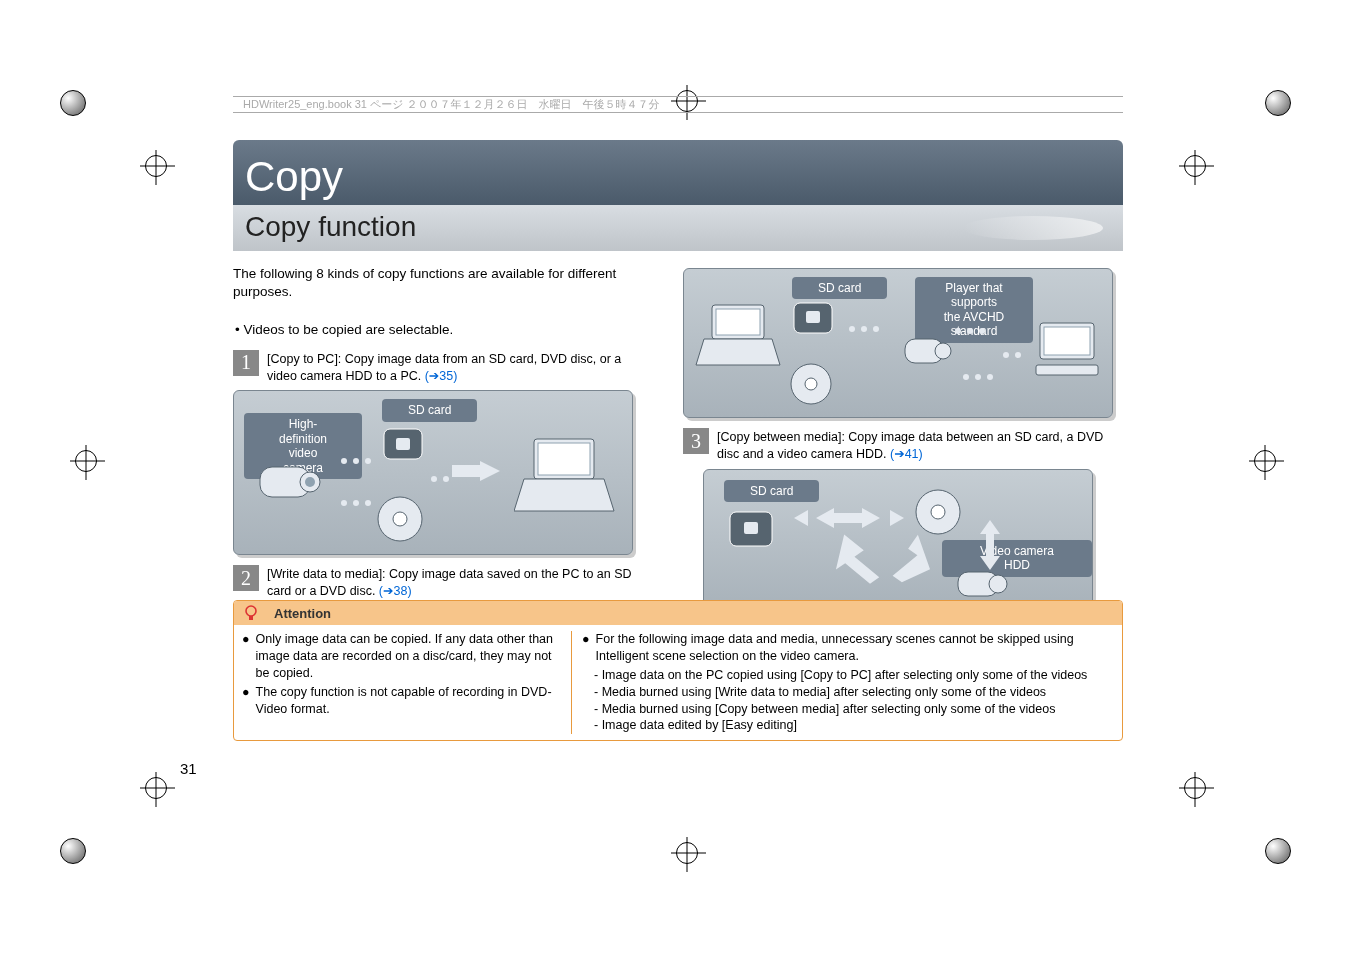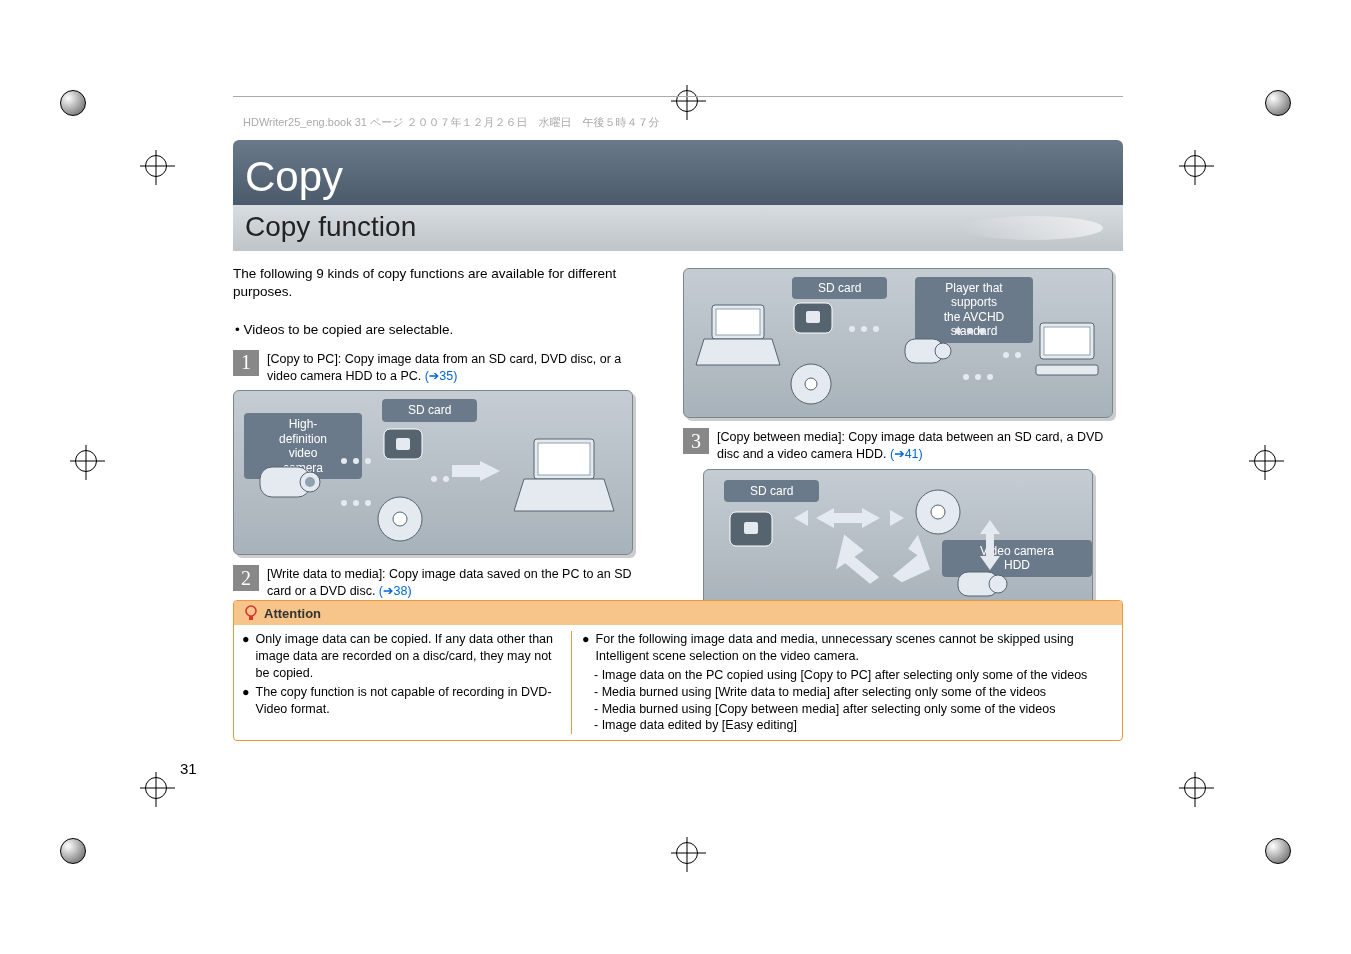--- a/index.html
+++ b/index.html
@@ -13,21 +13,21 @@
     font-size: 13px;
   }
   .header-strip {
     position: absolute;
     top: 96px;
     left: 233px;
     width: 890px;
     border-top: 1px solid #aaa;
     border-bottom: 1px solid #aaa;
     font-size: 11px;
-    padding: 18px 10px;
+    padding: 0 10px;
     color: #aaa;
   }
   .title-block {
     position: absolute;
     top: 140px;
     left: 233px;
     width: 890px;
   }
   .main-title {
     font-size: 42px;
@@ -128,21 +128,21 @@
     overflow: hidden;
   }
   .attention-header {
     background: #f7c58a;
     padding: 4px 10px;
     font-size: 13px;
     font-weight: bold;
     color: #333;
     display: flex;
     align-items: center;
-    gap: 6px;
+    gap: 16px;
   }
   .attention-body {
     display: flex;
     font-size: 12.5px;
     line-height: 1.35;
     padding: 6px 8px;
   }
   .attention-col1 { width: 330px; border-right: 1px solid #e89a3e; padding-right: 8px; }
   .attention-col2 { flex: 1; padding-left: 10px; }
   .bullet { display: flex; gap: 6px; margin-bottom: 2px; }
@@ -190,21 +190,21 @@
 
 <div class="header-strip">HDWriter25_eng.book  31 ページ  ２００７年１２月２６日　水曜日　午後５時４７分</div>
 
 <div class="title-block">
   <div class="main-title">Copy</div>
   <div class="sub-title-bar">Copy function</div>
 </div>
 
 <div class="content">
   <div class="left-col">
-    <div class="intro">The following 9 kinds of copy functions are available for different purposes.</div>
+    <div class="intro">The following 8 kinds of copy functions are available for different purposes.</div>
     <div class="intro intro-bullet">• Videos to be copied are selectable.</div>
 
     <div class="num-item">
       <div class="num-box">1</div>
       <div class="num-text">
         <span>[Copy to PC]: Copy image data from an SD card, DVD disc, or a video camera HDD to a PC. </span><span class="link">(➔35)</span>
       </div>
     </div>
 
     <div class="diagram">

